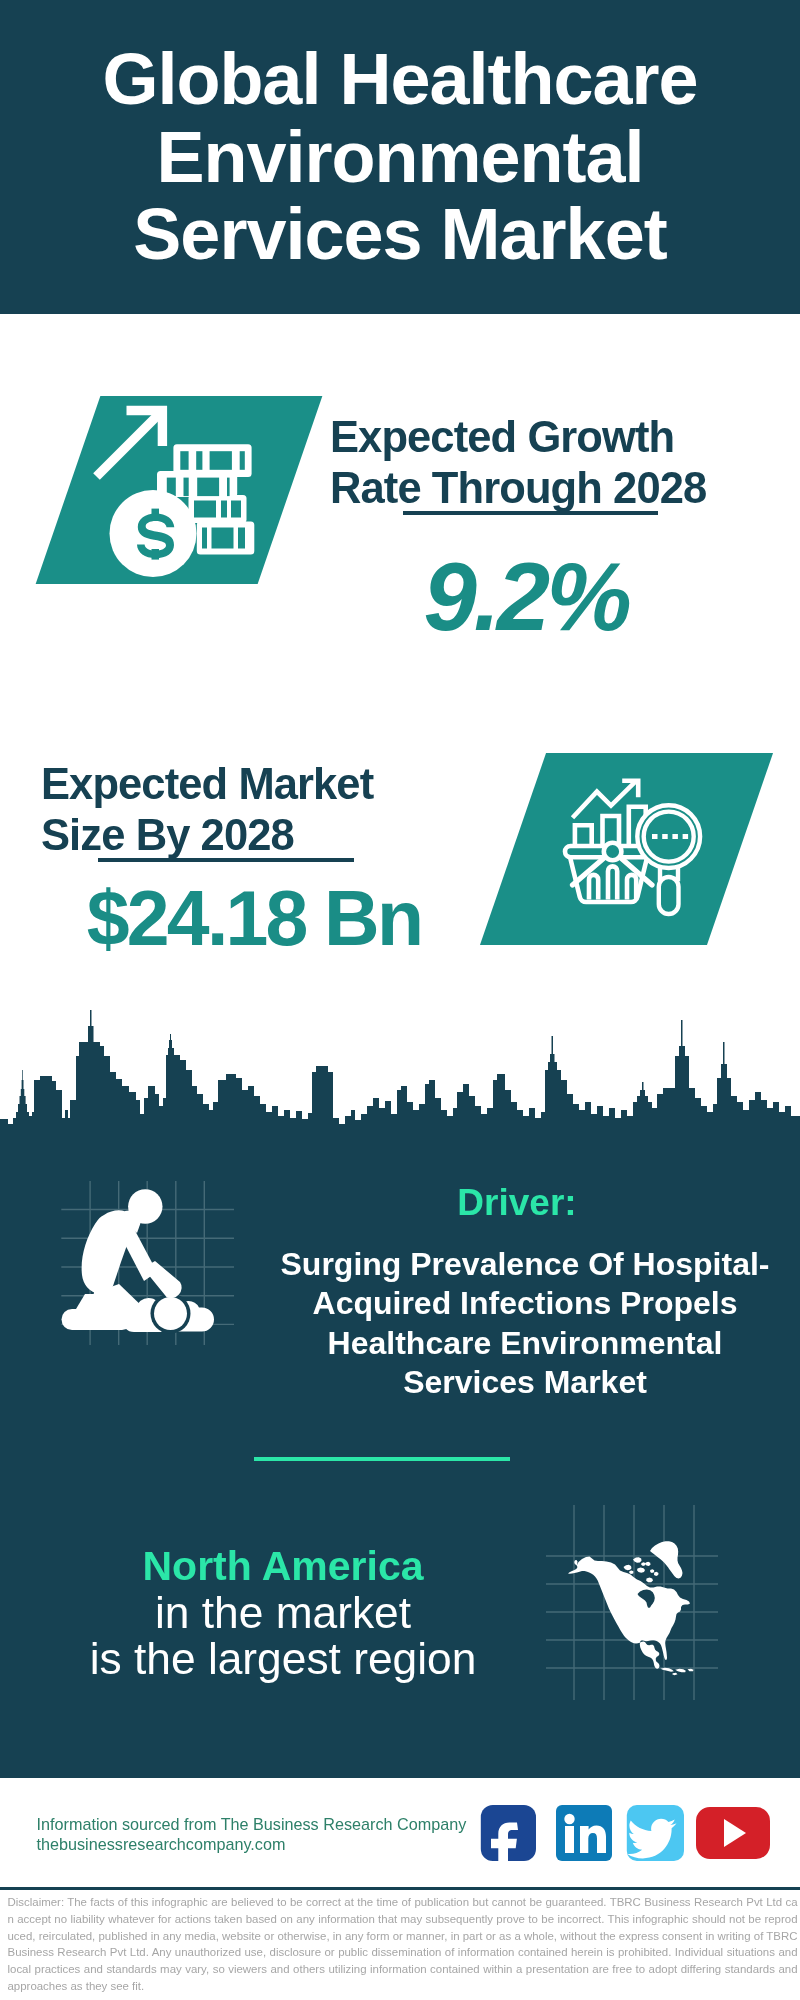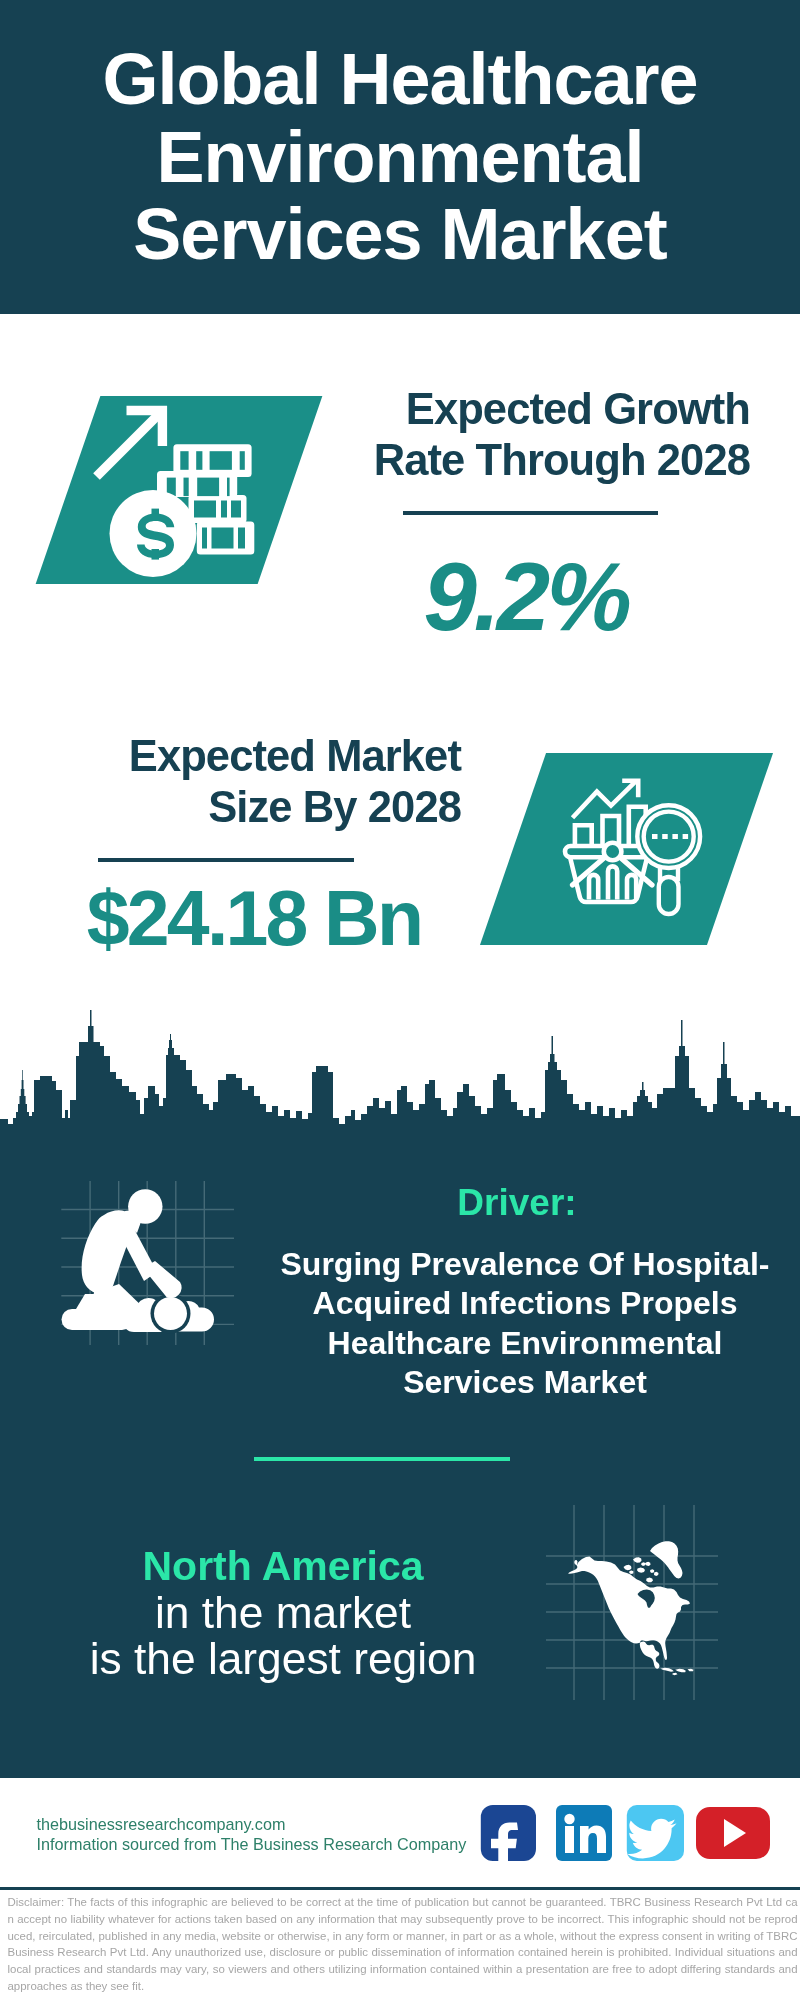--- a/index.html
+++ b/index.html
@@ -8,21 +8,21 @@
   .page{position:relative;width:800px;height:2000px;background:#fff;}
 
   
   .header{position:absolute;left:0;top:0;width:800px;height:314px;background:#164152;}
   .header-title{position:absolute;left:0;top:41px;width:800px;text-align:center;
      color:#ffffff;font-weight:bold;font-size:72px;line-height:77.5px;letter-spacing:-1px;
      white-space:pre-line;}
 
   
   .para{position:absolute;background:#1A8F88;transform:skewX(-19deg);}
-  .stat-text{position:absolute;text-align:right;}
+  .stat-text{position:absolute;text-align:left;margin-top:28px;}
   .stat-label{color:#164152;font-weight:bold;font-size:43.5px;line-height:51.2px;white-space:pre-line;letter-spacing:-0.9px;}
   .stat-rule{position:absolute;background:#164152;height:4px;}
   .stat-value{position:absolute;color:#1A8D86;font-weight:bold;text-align:center;}
   .stat-value.big{font-size:96px;line-height:100px;letter-spacing:-3.5px;font-style:italic;}
   .stat-value.med{font-size:77px;line-height:82px;letter-spacing:-2.8px;}
 
   
   .darkzone{position:absolute;left:0;width:800px;background:#164152;}
   .svgabs{position:absolute;left:0;top:0;}
 
@@ -218,22 +218,22 @@
       <line x1="546" y1="1584" x2="718" y2="1584"></line>
       <line x1="546" y1="1612" x2="718" y2="1612"></line>
       <line x1="546" y1="1640" x2="718" y2="1640"></line>
       <line x1="546" y1="1668" x2="718" y2="1668"></line>
     </g>
     <path fill="#ffffff" d="M576.5 1566.0L578.5 1562.0L582.0 1559.0L586.0 1557.0L589.5 1556.5L592.0 1558.5L594.5 1560.5L598.0 1561.0L602.0 1561.0L606.5 1561.5L611.0 1562.5L615.0 1564.5L617.5 1567.5L620.0 1570.5L623.5 1572.0L627.0 1573.0L630.5 1574.5L633.5 1577.0L637.0 1579.5L640.5 1581.0L644.0 1583.5L647.0 1586.0L650.0 1587.5L653.5 1587.5L657.0 1586.5L660.5 1586.5L664.0 1587.5L667.5 1588.5L671.0 1588.5L674.0 1589.5L676.5 1592.0L678.0 1595.0L680.0 1597.5L683.0 1599.0L686.5 1600.0L689.0 1601.5L690.0 1603.5L688.0 1604.5L685.0 1604.5L682.5 1605.0L681.0 1607.0L681.0 1609.5L680.0 1611.5L678.0 1612.5L676.5 1614.0L676.0 1616.5L675.5 1619.5L674.5 1622.5L673.0 1625.5L671.5 1628.0L670.5 1630.5L669.5 1633.0L668.0 1635.5L666.5 1638.0L665.5 1640.5L665.2 1643.0L665.5 1646.0L666.0 1649.0L666.5 1652.0L666.8 1655.0L667.0 1657.5L666.8 1659.5L665.5 1660.0L664.5 1658.2L663.8 1655.8L663.2 1653.0L662.5 1650.2L661.8 1647.5L661.0 1645.2L660.0 1643.5L658.0 1641.8L656.0 1640.8L654.0 1640.2L652.0 1640.2L650.0 1640.5L648.0 1641.0L646.0 1641.2L644.2 1640.8L642.5 1640.2L641.0 1640.5L640.0 1642.0L639.8 1644.5L640.2 1647.2L641.2 1649.8L642.5 1652.2L644.0 1654.2L646.0 1655.8L648.2 1656.8L650.2 1657.5L652.0 1658.8L653.2 1660.8L653.8 1663.0L654.2 1665.2L655.0 1667.2L656.2 1668.5L657.8 1668.8L659.0 1667.8L659.5 1666.0L659.0 1664.0L657.8 1662.8L656.5 1661.8L655.8 1660.2L655.8 1658.2L656.8 1656.8L658.2 1656.0L659.2 1654.8L659.2 1653.0L658.0 1651.8L656.5 1651.0L655.2 1649.8L654.5 1648.0L654.0 1646.0L652.8 1644.8L651.0 1644.8L649.2 1645.2L647.5 1645.0L646.2 1643.8L645.2 1642.2L643.8 1641.5L642.0 1641.8L640.0 1642.5L638.0 1643.2L636.0 1643.5L634.0 1643.2L632.0 1642.5L630.2 1641.5L628.5 1640.2L626.8 1638.8L625.2 1637.2L623.8 1635.5L622.5 1633.5L621.2 1631.5L620.0 1629.5L618.8 1627.2L617.5 1625.0L616.2 1622.8L615.0 1620.5L613.8 1618.2L612.5 1615.8L611.2 1613.2L610.0 1610.8L608.8 1608.2L607.8 1605.8L606.8 1603.2L605.8 1600.8L604.8 1598.2L603.8 1595.8L602.8 1593.2L601.8 1590.8L600.8 1588.2L599.8 1585.8L598.8 1583.2L597.8 1580.8L596.5 1578.5L595.0 1576.5L593.2 1574.8L591.2 1573.5L589.2 1572.5L587.2 1571.8L585.5 1571.2L584.5 1571.0L582.0 1571.0L579.5 1571.8L577.0 1572.5L574.5 1573.0L572.0 1573.5L569.5 1573.8L568.0 1573.5L569.5 1572.2L572.0 1571.0L574.5 1570.0L576.5 1568.8L577.5 1567.0L576.5 1565.2L574.8 1564.0L574.2 1562.0L575.0 1560.2L576.5 1560.0L577.5 1561.5L577.2 1564.0ZM650.0 1551.0L652.0 1548.0L655.0 1545.5L658.5 1543.5L662.0 1542.0L665.5 1541.2L669.0 1541.2L672.0 1542.0L674.5 1543.5L676.5 1545.8L677.8 1548.5L678.2 1551.5L678.0 1554.5L677.5 1557.5L677.5 1560.5L678.2 1563.2L679.5 1565.5L681.0 1568.0L682.0 1570.5L682.5 1573.0L682.0 1575.5L680.8 1577.5L678.8 1578.5L676.5 1578.0L674.5 1576.2L672.8 1574.0L671.2 1571.8L669.5 1569.5L668.0 1567.2L666.2 1565.0L664.5 1563.0L662.5 1561.0L660.5 1559.2L658.2 1557.5L656.0 1555.8L653.8 1554.0L651.8 1552.5ZM623.5 1567.0L626.0 1565.2L628.8 1564.8L631.0 1566.0L631.5 1568.2L630.0 1569.8L627.5 1570.2L625.0 1569.2ZM633.0 1559.5L635.8 1557.5L638.8 1557.2L641.2 1558.5L641.5 1560.8L639.8 1562.5L637.0 1562.8L634.5 1561.5ZM637.5 1568.5L640.5 1567.5L643.5 1568.2L645.0 1570.0L644.0 1572.0L641.2 1572.8L638.5 1572.0L637.0 1570.2ZM626.0 1575.0L628.8 1574.2L631.2 1575.0L632.0 1577.0L630.8 1578.8L628.0 1579.2L626.0 1578.0L625.2 1576.2ZM645.8 1562.5L648.2 1561.8L650.2 1562.8L650.5 1564.8L648.8 1566.0L646.5 1565.5L645.2 1564.0ZM646.5 1578.5L649.5 1577.5L652.2 1578.5L653.0 1580.5L651.2 1582.2L648.2 1582.2L646.2 1580.8ZM632.5 1581.2L635.2 1580.5L637.2 1581.5L637.2 1583.5L635.0 1584.5L632.5 1583.8L631.5 1582.5ZM654.2 1572.5L656.5 1571.8L658.5 1573.0L658.2 1575.0L656.2 1576.0L654.0 1575.0ZM636.0 1586.5L638.5 1586.0L640.2 1587.2L639.5 1589.0L637.0 1589.5L635.2 1588.2ZM650.2 1570.0L652.5 1569.2L654.2 1570.2L654.0 1572.2L651.8 1573.0L650.2 1572.0ZM641.5 1563.0L643.8 1562.2L645.5 1563.2L645.2 1565.2L643.0 1566.0L641.2 1564.8ZM629.5 1571.0L631.8 1570.5L633.5 1571.5L633.2 1573.5L631.0 1574.0L629.2 1573.0ZM660.5 1668.8L664.8 1667.8L669.0 1668.2L672.2 1669.8L673.8 1671.2L671.0 1671.8L667.0 1670.8L662.8 1669.8ZM675.2 1669.8L679.5 1668.8L683.2 1669.2L685.8 1670.8L685.2 1672.2L681.5 1672.2L677.8 1671.2ZM687.5 1669.2L691.0 1668.8L693.5 1669.8L693.0 1671.2L689.5 1671.2ZM672.8 1673.2L676.0 1672.8L677.5 1674.2L674.5 1675.2L672.2 1674.2Z"></path>
       <path fill="#164152" d="M637.5 1594.0L640.0 1591.5L643.2 1590.0L646.8 1589.5L650.2 1590.2L652.8 1592.2L654.2 1595.0L654.8 1598.0L654.2 1601.0L652.8 1603.5L651.2 1605.5L650.2 1607.2L649.0 1608.0L647.8 1607.2L647.0 1605.0L646.5 1602.5L645.0 1600.5L643.0 1599.0L640.8 1597.5L638.8 1596.0Z"></path>
   </svg>
 
   <div class="footer-text" style="left:36.5px;top:1814px;width:470px;">
+    <div>Information sourced from The Business Research Company</div>
     <div>thebusinessresearchcompany.com</div>
-    <div>Information sourced from The Business Research Company</div>
   </div>
 
   <svg class="svgabs" width="800" height="2000" viewBox="0 0 800 2000">
     <g>
       <rect x="480.8" y="1805" width="55.2" height="56" rx="12" fill="#1B4693"></rect>
       <path d="M517 1822.5h-7.6c-6.6 0-11.1 4.4-11.1 11.2v5.1h-7.3v9.4h7.3V1872h9.7v-23.8h7.7l1.2-9.4h-8.9v-4.2c0-2.7 0.8-4.6 4.7-4.6h5.3z" fill="#fff"></path>
     </g>
     <g>
       <rect x="556" y="1805" width="56" height="56" rx="6" fill="#0D7BB7"></rect>
       <rect x="565" y="1826" width="9" height="27" fill="#fff"></rect>

